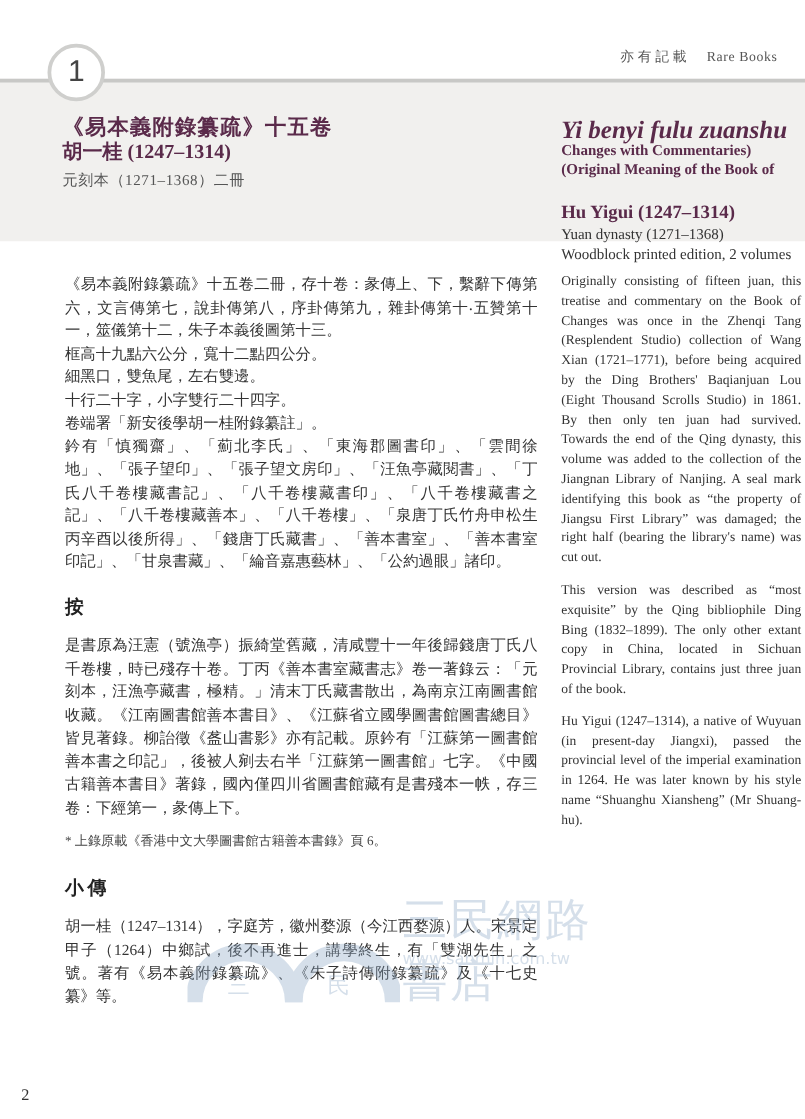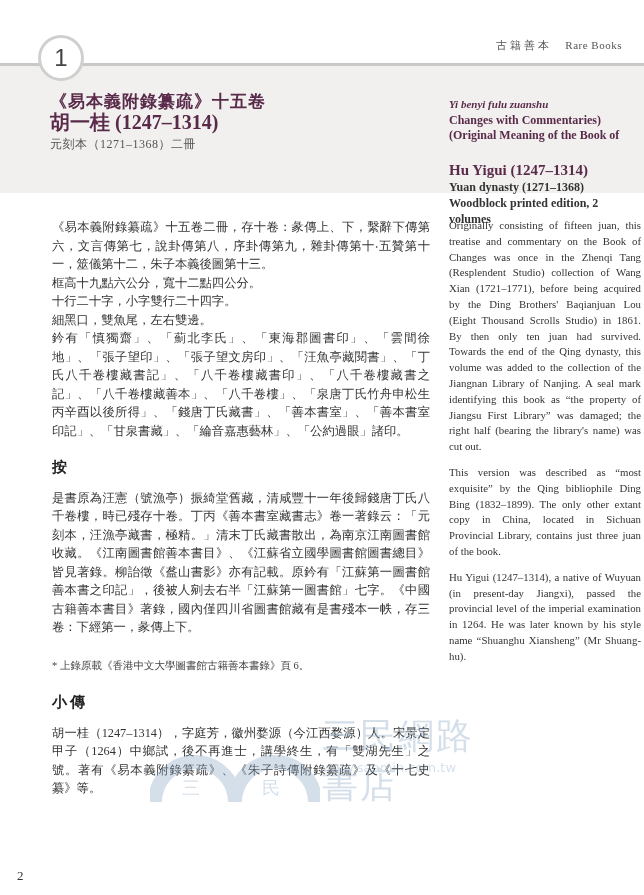--- a/index.html
+++ b/index.html
@@ -25,38 +25,38 @@
     border: 3px solid #cfcfcd;
     box-sizing: border-box;
     display: flex; align-items: center; justify-content: center;
     font-family: "Liberation Sans", sans-serif; font-size: 24px; color: #444;
     font-weight: 300;
   }
   .title-zh {
     position: absolute; left: 50px; top: 92px;
   }
   .title-zh .t1 { font-size: 17px; font-weight: bold; color: #5a2a4a; line-height: 20px; letter-spacing: 1px; }
-  .title-zh .t2 { font-size: 20px; font-weight: bold; color: #5a2a4a; line-height: 20px; }
+  .title-zh .t2 { font-size: 16px; font-weight: bold; color: #5a2a4a; line-height: 20px; }
   .title-zh .t3 { font-size: 12px; color: #555; line-height: 20px; margin-top: 2px; letter-spacing: 0.5px; }
   .title-en {
     position: absolute; left: 449px; top: 96px; width: 190px;
   }
-  .title-en .e1 { font-size: 11px; font-style: italic; font-weight: bold; color: #5a2a4a; line-height: 17px; }
+  .title-en .e1 { font-size: 20px; font-style: italic; font-weight: bold; color: #5a2a4a; line-height: 17px; }
   .title-en .e2 { font-size: 12px; font-weight: bold; color: #5a2a4a; line-height: 15px; }
   .title-en .e3 { font-size: 15px; font-weight: bold; color: #5a2a4a; line-height: 18px; margin-top: 18px; }
-  .title-en .e4 { font-size: 12px; color: #333; line-height: 16px; font-weight: bold; }
+  .title-en .e4 { font-size: 12px; color: #333; line-height: 16px; }
 
   .main-zh {
     position: absolute; left: 52px; top: 218px; width: 378px;
     font-size: 12.3px; line-height: 18.5px; color: #333;
     text-align: justify;
   }
   .main-zh p { margin: 0; }
   .main-zh h3 { font-size: 15px; margin: 18px 0 12px 0; font-weight: bold; color: #222; letter-spacing: 3px; }
-  .main-zh .note { font-size: 10.5px; margin-top: 20px; color: #444; }
+  .main-zh .note { font-size: 10.5px; margin-top: 10px; color: #444; }
 
   .main-en {
     position: absolute; left: 449px; top: 218px; width: 192px;
     font-size: 10.8px; line-height: 15.8px; color: #333;
     text-align: justify;
   }
   .main-en p { margin: 0 0 10px 0; }
 
   .watermark {
     position: absolute; left: 150px; top: 712px; width: 340px; height: 90px;
@@ -71,21 +71,21 @@
     font-family: "DejaVu Sans", sans-serif;
   }
   .page-number {
     position: absolute; left: 17px; top: 868px; font-size: 13px; color: #333;
   }
 </style>
 </head>
 <body>
 
 <div class="running-head">
-  <span class="zh">古籍善本</span>
+  <span class="zh">亦有記載</span>
   <span class="en">Rare Books</span>
 </div>
 
 <div class="header-band"></div>
 <div class="num-circle">1</div>
 
 <div class="title-zh">
   <div class="t1">《易本義附錄纂疏》十五卷</div>
   <div class="t2">胡一桂 (1247–1314)</div>
   <div class="t3">元刻本（1271–1368）二冊</div>
@@ -96,22 +96,23 @@
   <div class="e2">Changes with Commentaries)</div>
   <div class="e2">(Original Meaning of the Book of</div>
   <div class="e3">Hu Yigui (1247–1314)</div>
   <div class="e4">Yuan dynasty (1271–1368)</div>
   <div class="e4">Woodblock printed edition, 2 volumes</div>
 </div>
 
 <div class="main-zh">
   <p>《易本義附錄纂疏》十五卷二冊，存十卷：彖傳上、下，繫辭下傳第六，文言傳第七，說卦傳第八，序卦傳第九，雜卦傳第十‧五贊第十一，筮儀第十二，朱子本義後圖第十三。</p>
   <p>框高十九點六公分，寬十二點四公分。</p>
+  <p>細黑口，雙魚尾，左右雙邊。</p>
   <p>十行二十字，小字雙行二十四字。</p>
-  <p>細黑口，雙魚尾，左右雙邊。</p>
+  <p>卷端署「新安後學胡一桂附錄纂註」。</p>
   <p>鈐有「慎獨齋」、「薊北李氏」、「東海郡圖書印」、「雲間徐地」、「張子望印」、「張子望文房印」、「汪魚亭藏閱書」、「丁氏八千卷樓藏書記」、「八千卷樓藏書印」、「八千卷樓藏書之記」、「八千卷樓藏善本」、「八千卷樓」、「泉唐丁氏竹舟申松生丙辛酉以後所得」、「錢唐丁氏藏書」、「善本書室」、「善本書室印記」、「甘泉書藏」、「綸音嘉惠藝林」、「公約過眼」諸印。</p>
   <h3>按</h3>
   <p>是書原為汪憲（號漁亭）振綺堂舊藏，清咸豐十一年後歸錢唐丁氏八千卷樓，時已殘存十卷。丁丙《善本書室藏書志》卷一著錄云：「元刻本，汪漁亭藏書，極精。」清末丁氏藏書散出，為南京江南圖書館收藏。《江南圖書館善本書目》、《江蘇省立國學圖書館圖書總目》皆見著錄。柳詒徵《盋山書影》亦有記載。原鈐有「江蘇第一圖書館善本書之印記」，後被人剜去右半「江蘇第一圖書館」七字。《中國古籍善本書目》著錄，國內僅四川省圖書館藏有是書殘本一帙，存三卷：下經第一，彖傳上下。</p>
   <p class="note">* 上錄原載《香港中文大學圖書館古籍善本書錄》頁 6。</p>
   <h3>小傳</h3>
   <p>胡一桂（1247–1314），字庭芳，徽州婺源（今江西婺源）人。宋景定甲子（1264）中鄉試，後不再進士，講學終生，有「雙湖先生」之號。著有《易本義附錄纂疏》、《朱子詩傳附錄纂疏》及《十七史纂》等。</p>
 </div>
 
 <div class="main-en">
   <p>Originally consisting of fifteen juan, this treatise and commentary on the Book of Changes was once in the Zhenqi Tang (Resplendent Studio) collection of Wang Xian (1721–1771), before being acquired by the Ding Brothers' Baqianjuan Lou (Eight Thousand Scrolls Studio) in 1861. By then only ten juan had survived. Towards the end of the Qing dynasty, this volume was added to the collection of the Jiangnan Library of Nanjing. A seal mark identifying this book as “the property of Jiangsu First Library” was damaged; the right half (bearing the library's name) was cut out.</p>

